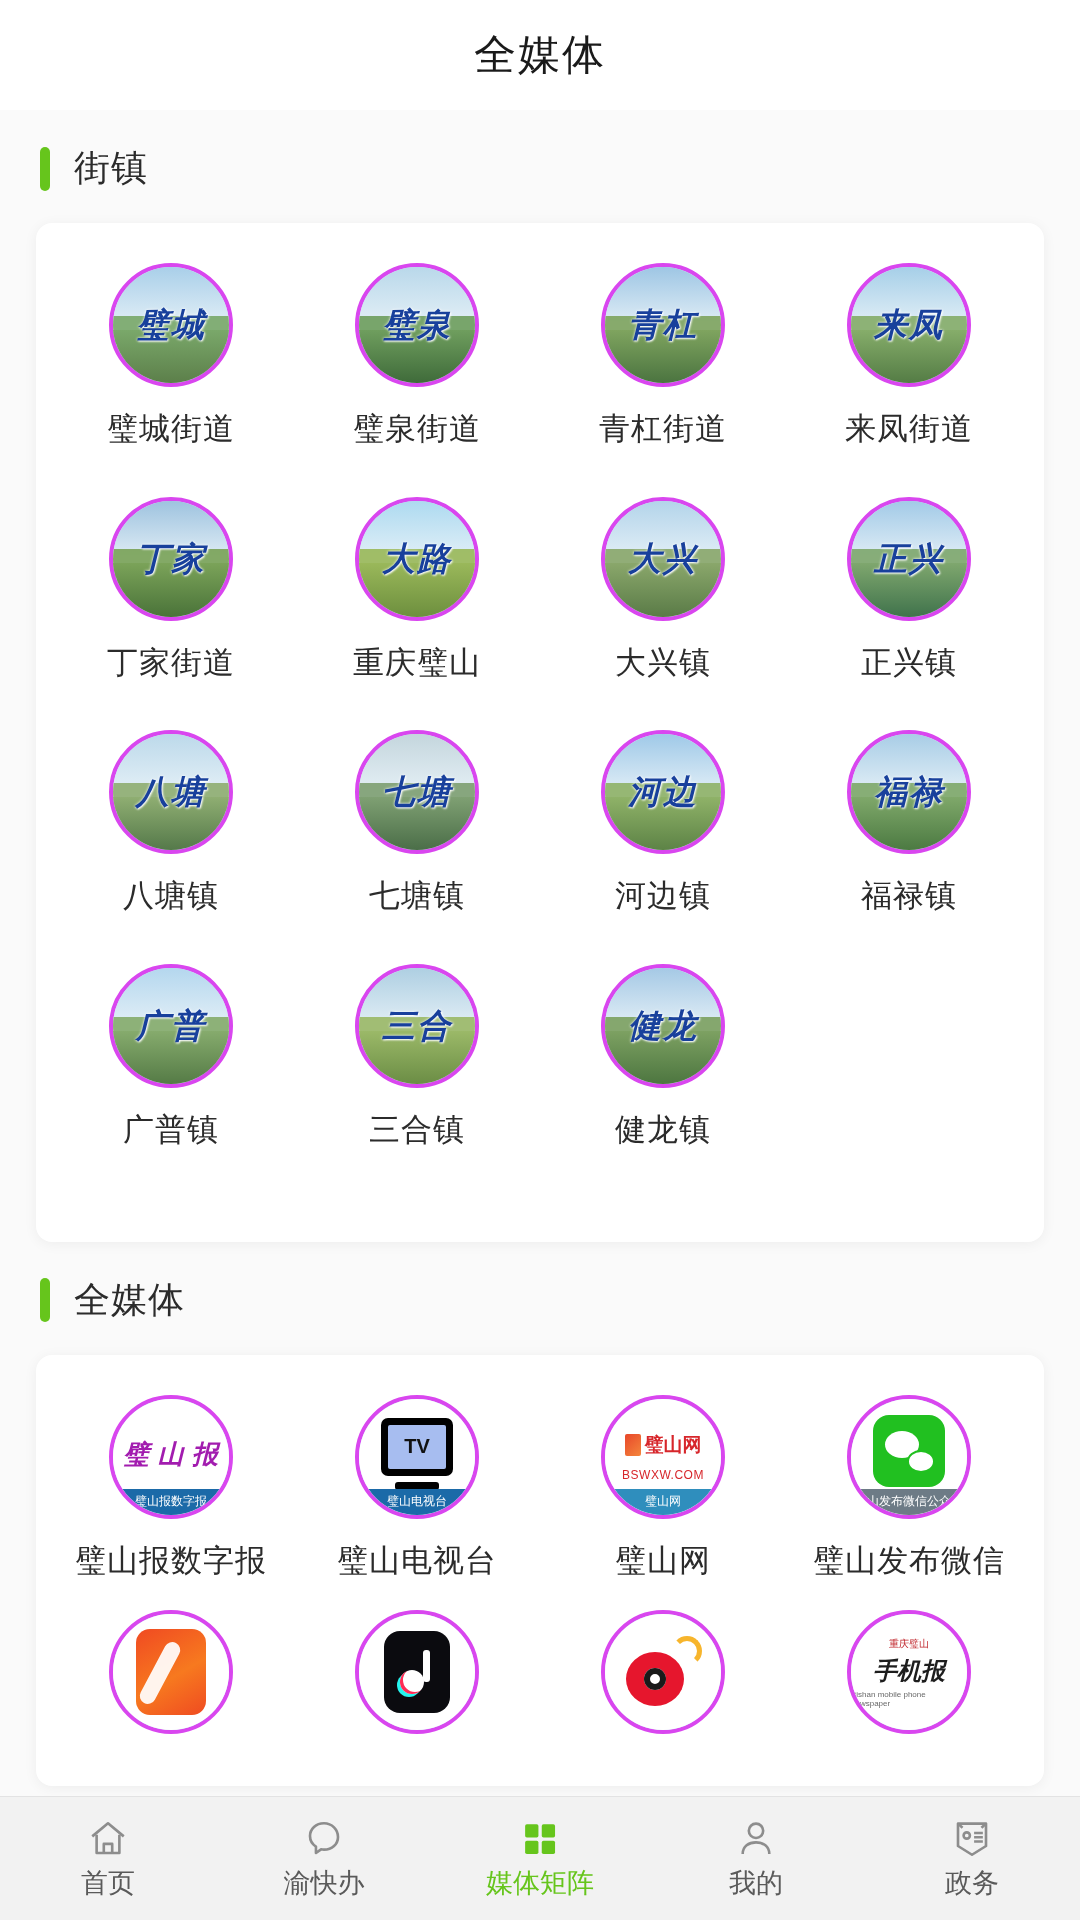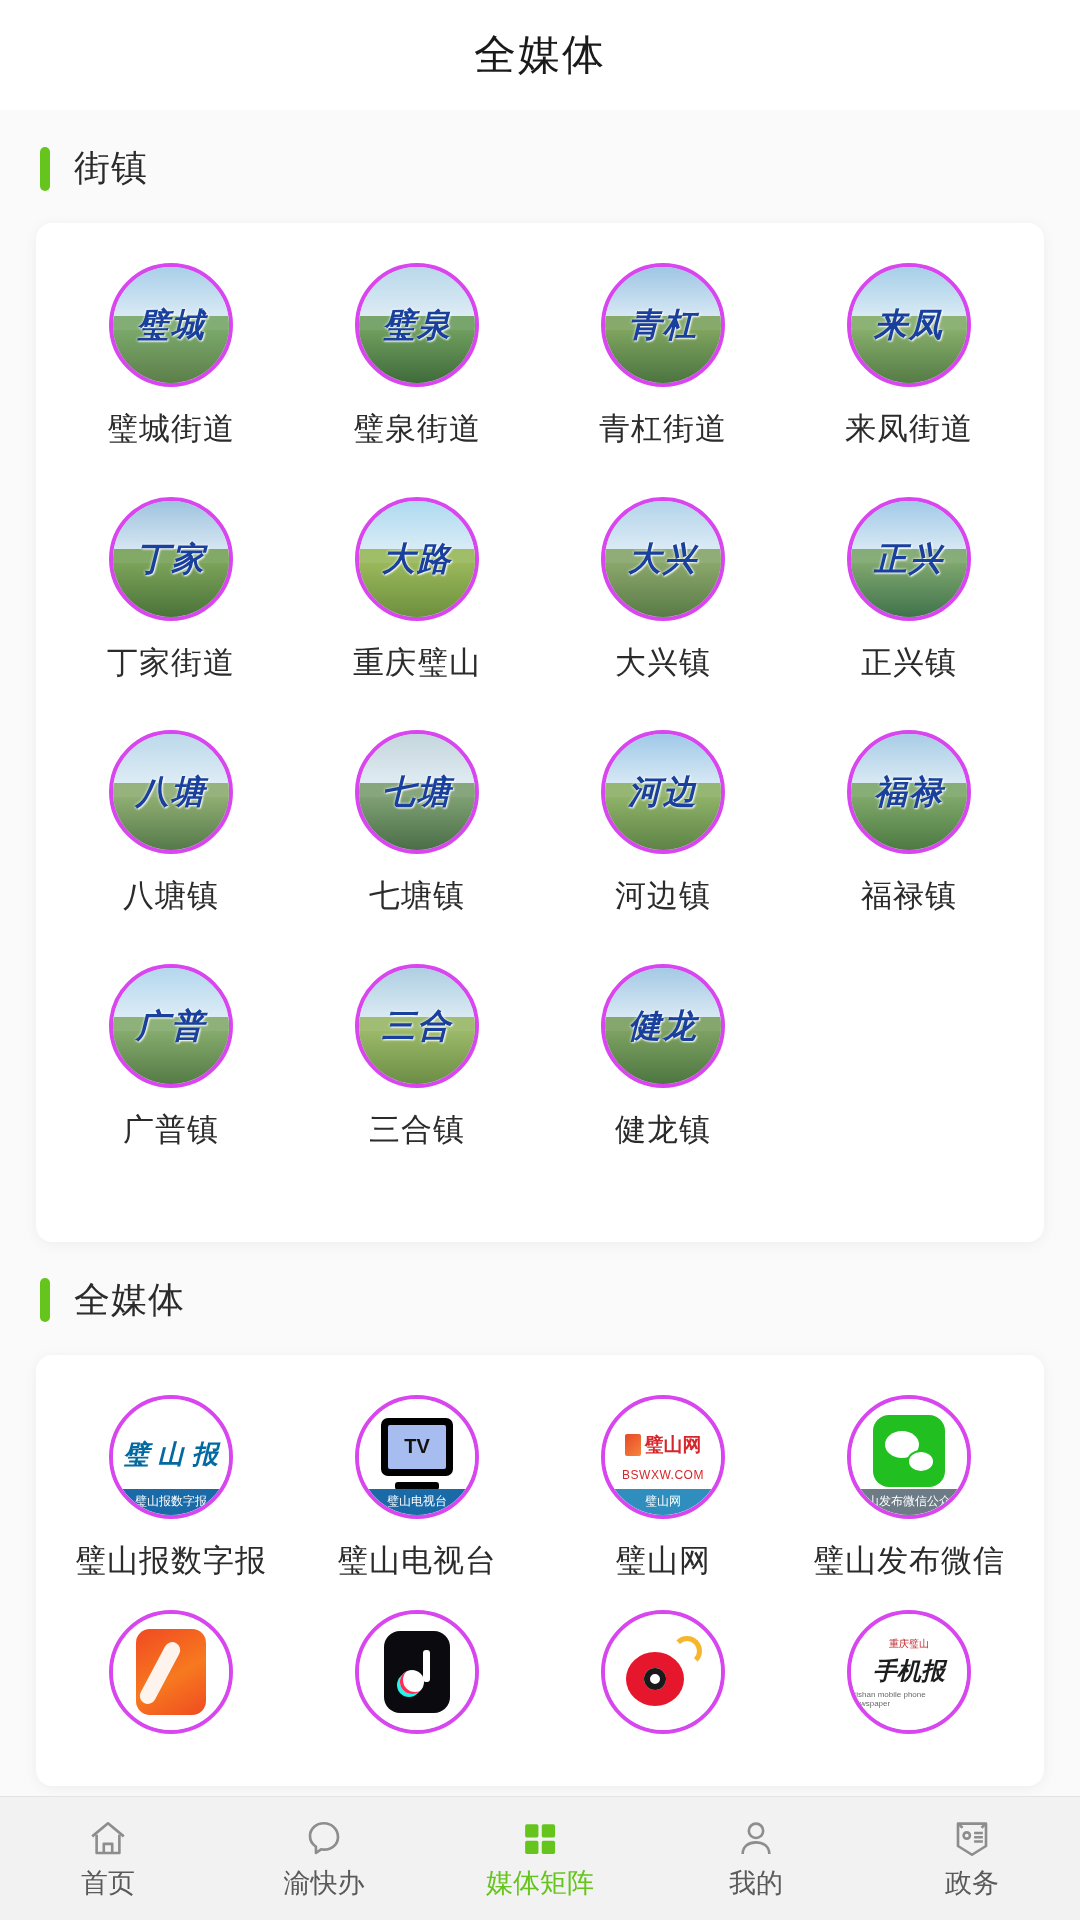--- a/index.html
+++ b/index.html
@@ -78,21 +78,21 @@
   }
   .logo-ribbon {
     position:absolute; left:0; right:0; bottom:0; height:26px;
     background:#1b6aa8; color:#fff; font-size:12px;
     display:flex; align-items:center; justify-content:center;
     letter-spacing:0px; white-space:nowrap; overflow:hidden;
   }
   .ribbon-grey { background:#6d7b86; }
   .ribbon-green{ background:#2f8ebd; }
   .logo-text-red {
-    color:#0369a1; font-size:26px; font-weight:bold;
+    color:#a21caf; font-size:26px; font-weight:bold;
     font-family:"Liberation Serif","DejaVu Serif",serif; font-style:italic;
     letter-spacing:1px; margin-bottom:4px;
   }
   .tv-box {
     width:72px; height:58px; background:#000; border-radius:7px;
     display:flex; align-items:center; justify-content:center; margin-bottom:20px;
     position:relative;
   }
   .tv-screen {
     width:58px; height:44px; background:#a7bdf0; border-radius:2px;

